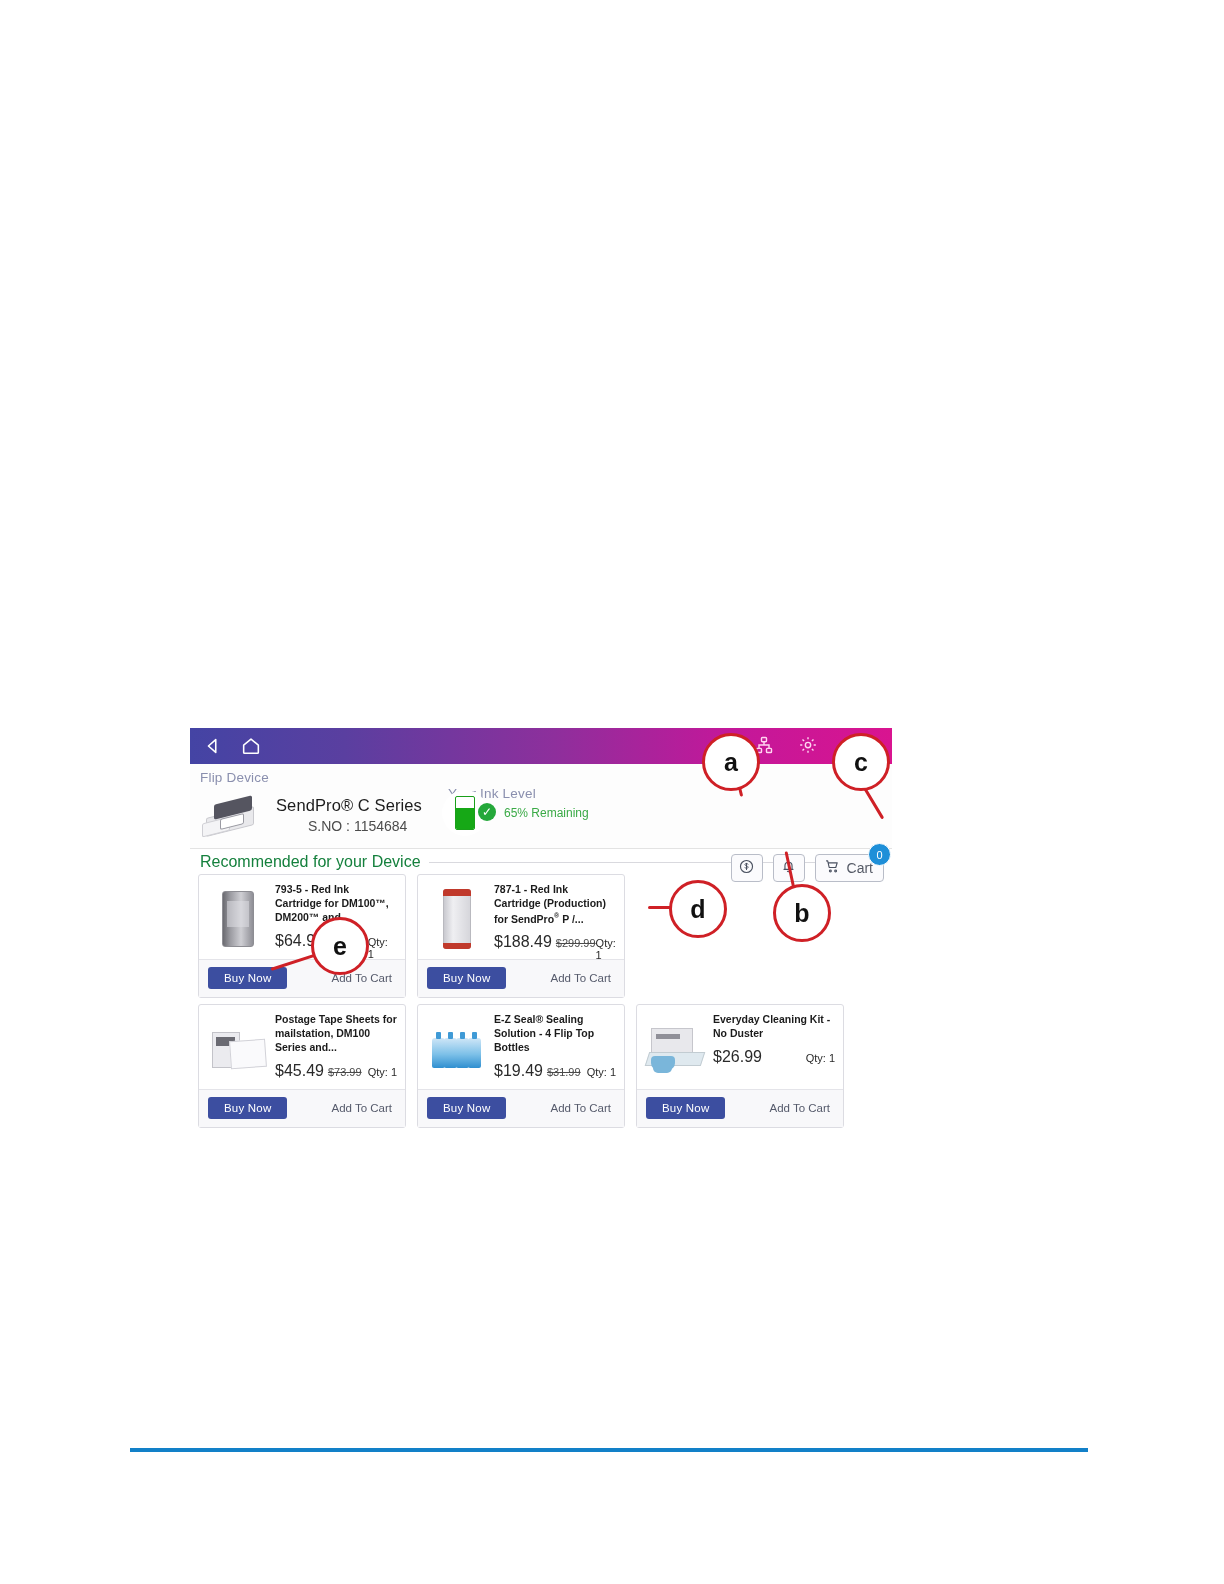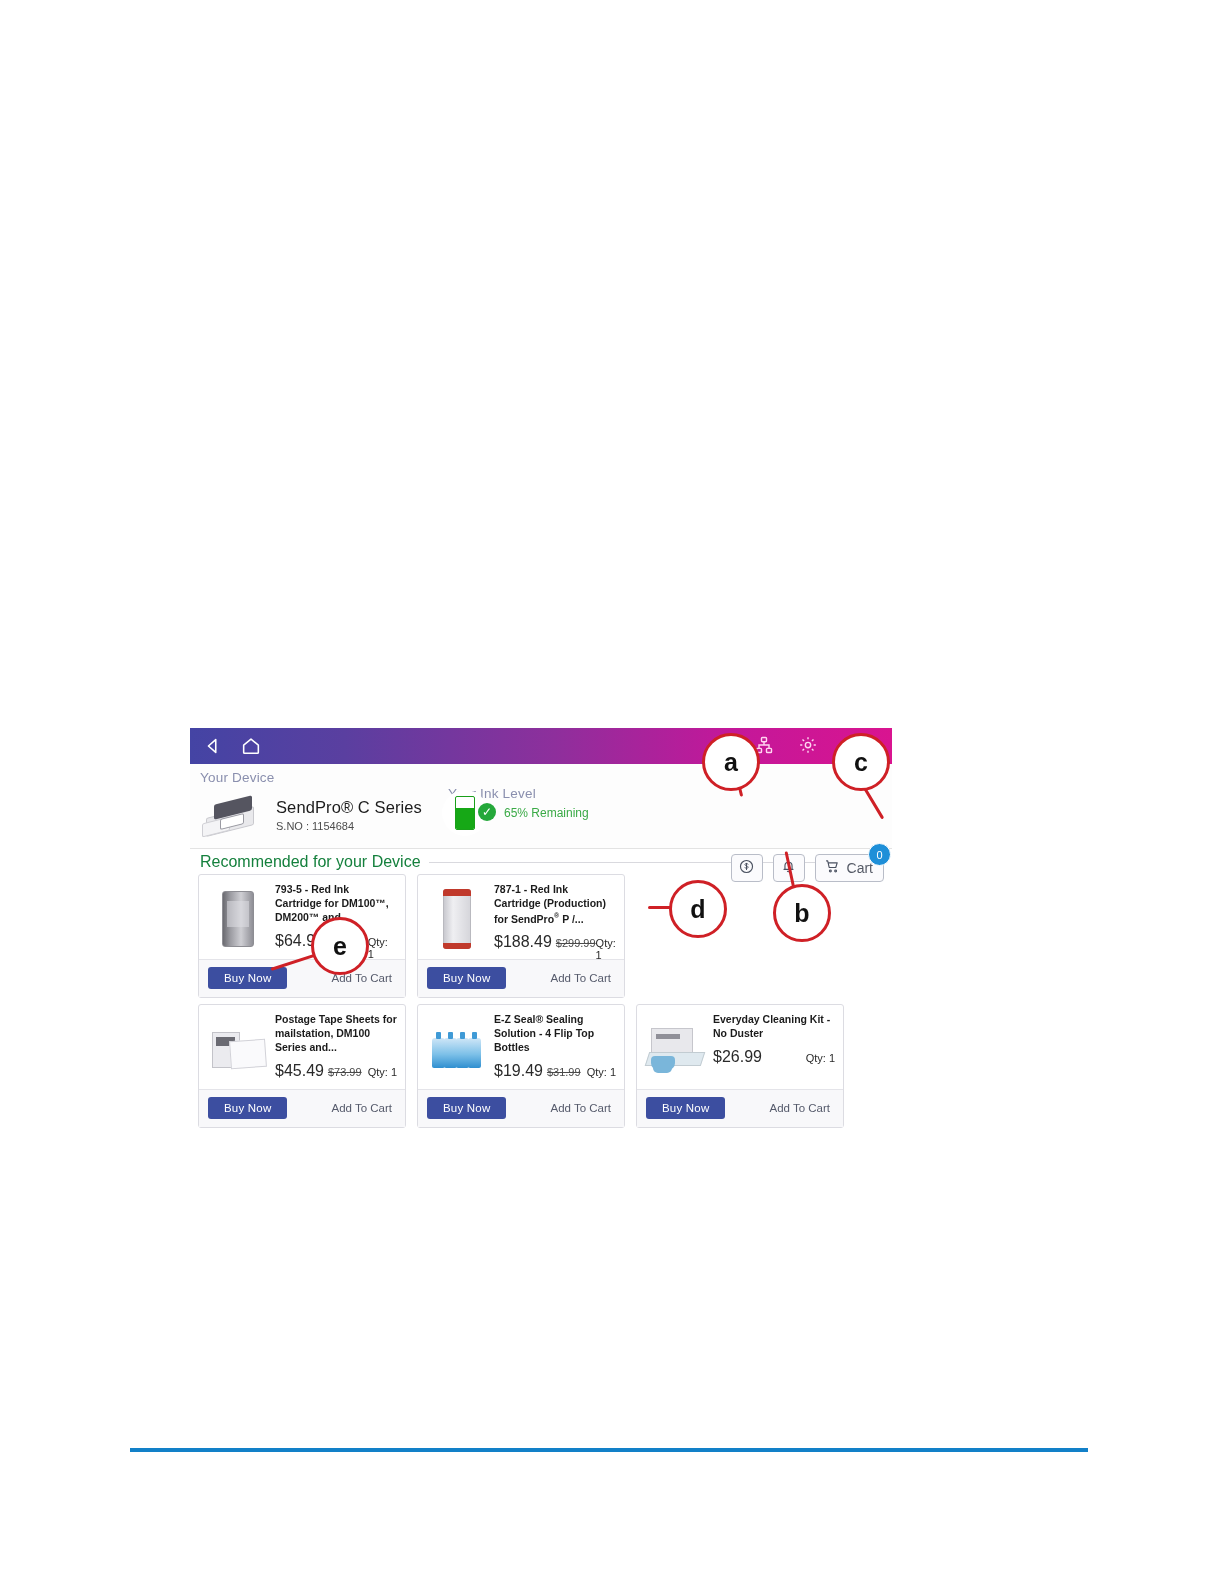--- a/index.html
+++ b/index.html
@@ -56,21 +56,21 @@
   #your-ink-label    { left: 258px; top: 22px; }
 
   .device-row { position: absolute; left: 10px; top: 28px; display: flex; align-items: center; }
   .printer-img { width: 66px; height: 46px; position: relative; }
   .printer-img .b1 { position:absolute; left:6px; top:20px; width:46px; height:17px; background:#e9e9ec; transform: skewY(-14deg); border:1px solid #c9c9ce; border-radius:2px;}
   .printer-img .b2 { position:absolute; left:14px; top:8px; width:38px; height:15px; background:#555560; transform: skewY(-14deg); border-radius:2px;}
   .printer-img .b3 { position:absolute; left:2px; top:28px; width:26px; height:12px; background:#f4f4f6; transform: skewY(-14deg); border:1px solid #cfcfd4; border-radius:2px;}
   .printer-img .b4 { position:absolute; left:20px; top:24px; width:22px; height:9px; background:#fff; border:1px solid #9a9aa2; transform: skewY(-14deg); border-radius:2px;}
   .device-text { margin-left: 10px; }
   .device-name { font-size: 16.5px; color: #1c1c1c; letter-spacing: .1px; }
-  .device-sno  { font-size: 11px; color: #4c4c4c; margin-top: 3px; }
+  .device-sno  { font-size: 14px; color: #4c4c4c; margin-top: 3px; margin-left: 32px; }
 
   .ink-row { position: absolute; left: 252px; top: 26px; display: flex; align-items: center; }
   .ink-badge {
     width: 46px; height: 46px; border-radius: 50%;
     background: #ffffff; display:flex; align-items:center; justify-content:center;
   }
   .ink-tank { width: 18px; height: 32px; border: 1.6px solid #1aa01a; border-radius: 2px; background:#fff; position: relative; overflow:hidden;}
   .ink-tank .fill { position:absolute; left:0; bottom:0; width:100%; height:65%; background:#16a816; }
   .ink-check { margin-left: -10px; width: 18px; height: 18px; border-radius: 50%; background:#24a83a; color:#fff; font-size:12px; display:flex; align-items:center; justify-content:center; z-index:2; margin-top:-2px;}
   .ink-text { margin-left: 8px; font-size: 12px; color: #3aaa46; }
@@ -207,21 +207,21 @@
       <span class="nav-ico">
         <svg viewBox="0 0 24 24" width="20" height="20" fill="none" stroke="#ffd6f1" stroke-width="1.7">
           <circle cx="12" cy="12" r="3.2"></circle>
           <path d="M12 2.6v2.6M12 18.8v2.6M2.6 12h2.6M18.8 12h2.6M5.4 5.4l1.9 1.9M16.7 16.7l1.9 1.9M18.6 5.4l-1.9 1.9M7.3 16.7l-1.9 1.9"></path>
         </svg>
       </span>
     </div>
   </div>
 
   <div class="info-strip">
-    <div class="section-cap" id="your-device-label">Your Device</div>
+    <div class="section-cap" id="your-device-label">Flip Device</div>
     <div class="section-cap" id="your-ink-label">Your Ink Level</div>
 
     <div class="device-row">
       <div class="printer-img">
         <span class="b1"></span>
           <span class="b3"></span>
           <span class="b2"></span>
           <span class="b4"></span>
       </div>
       <div class="device-text">

